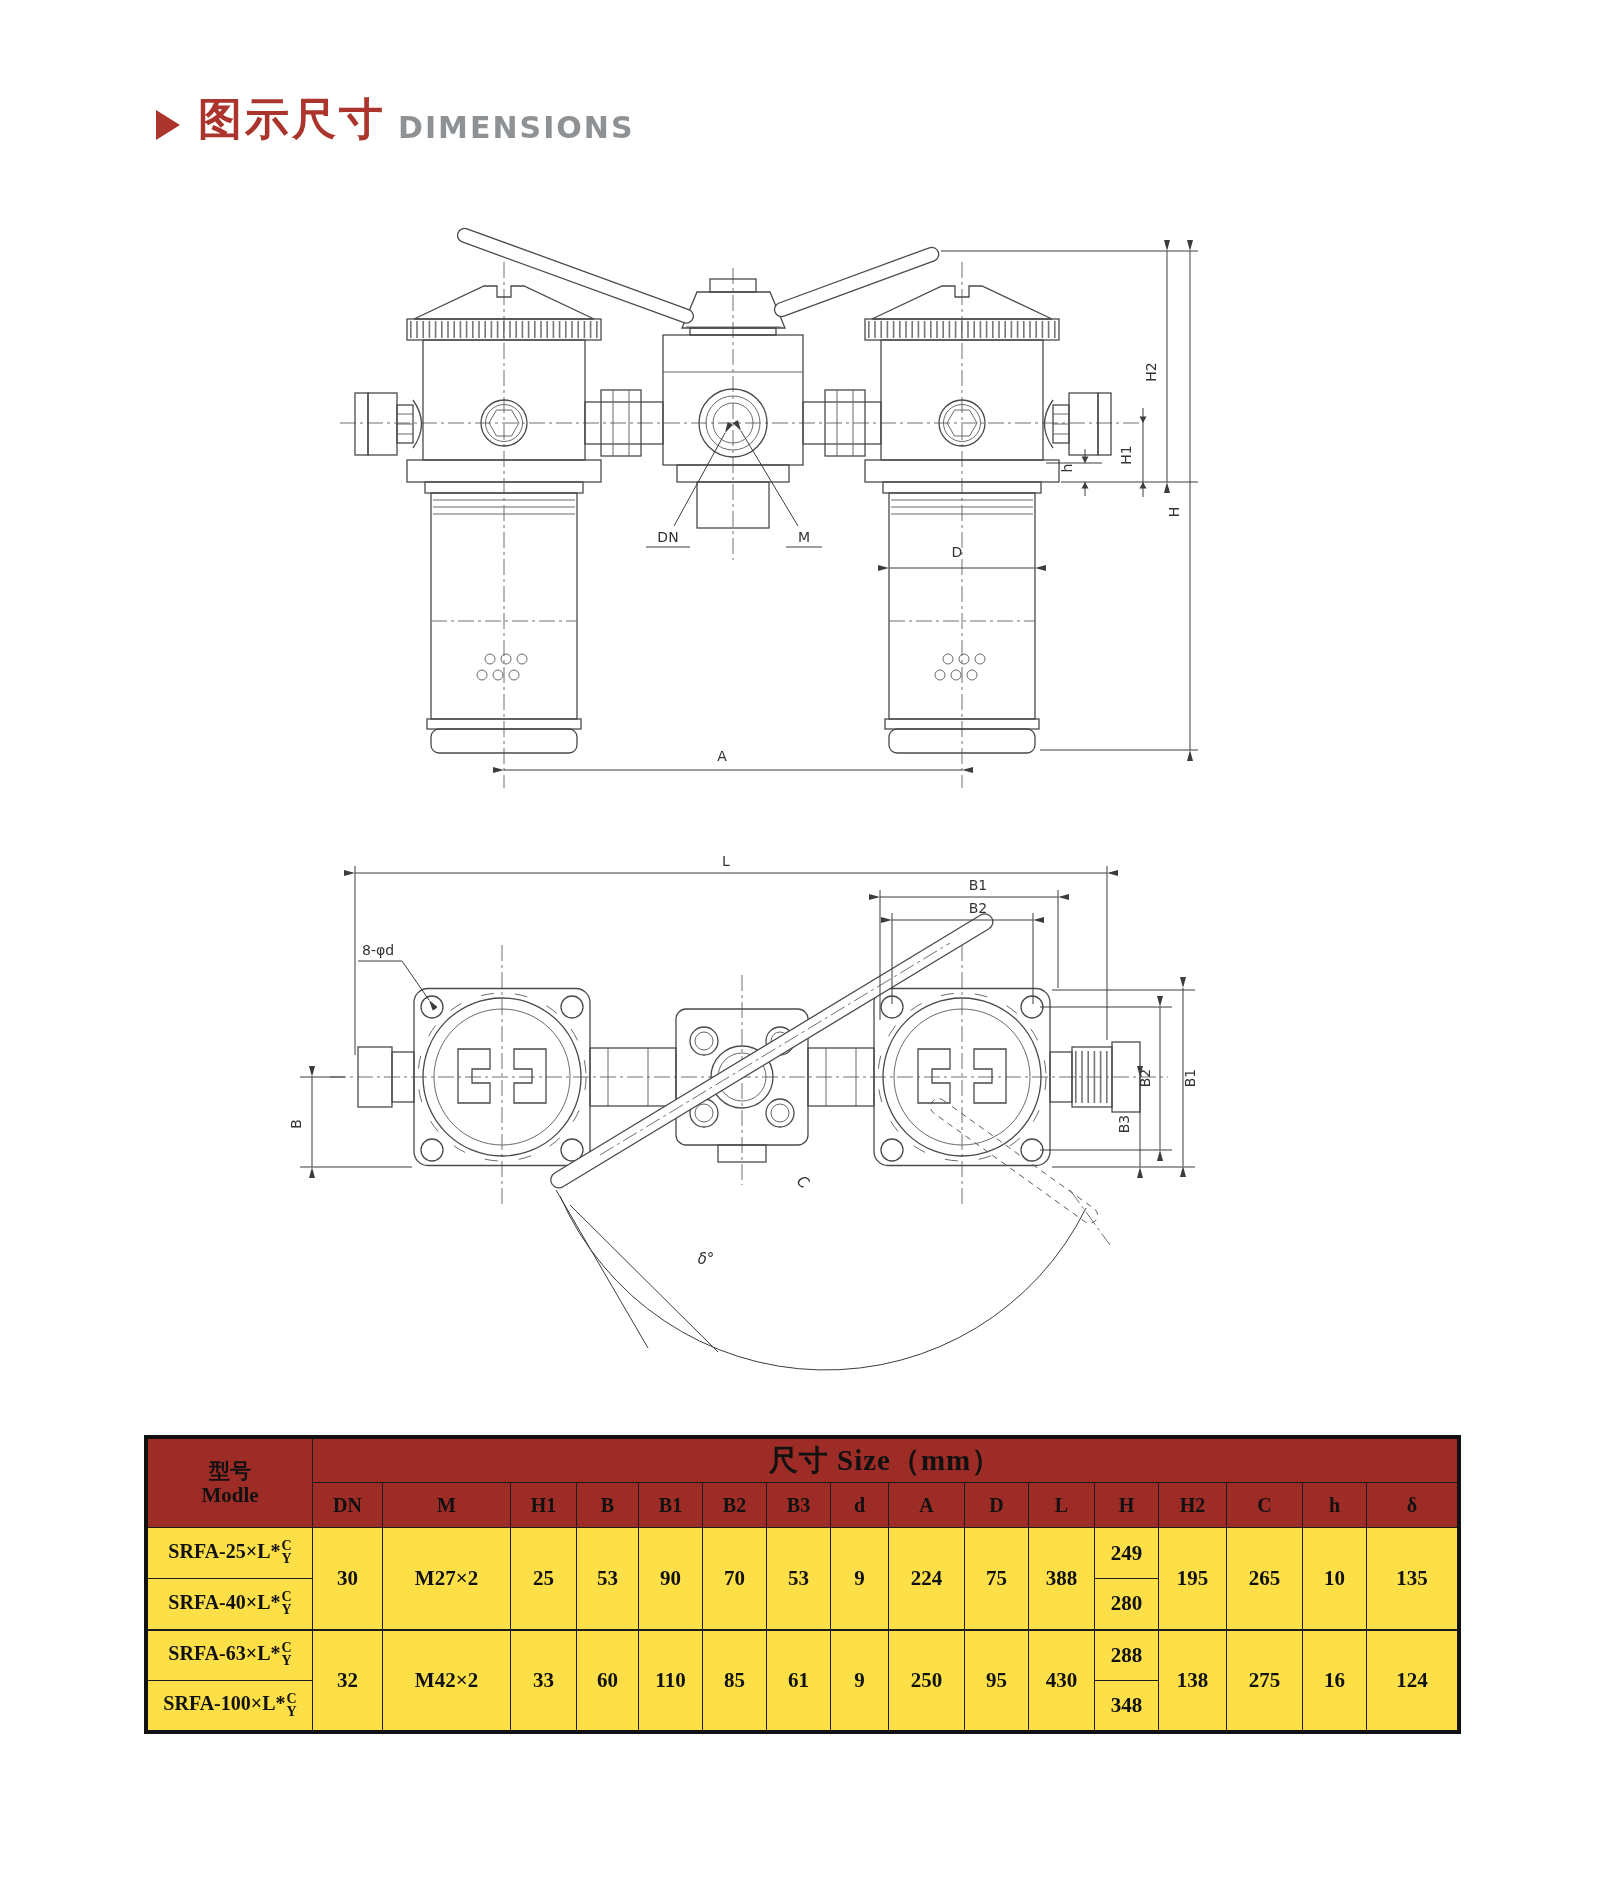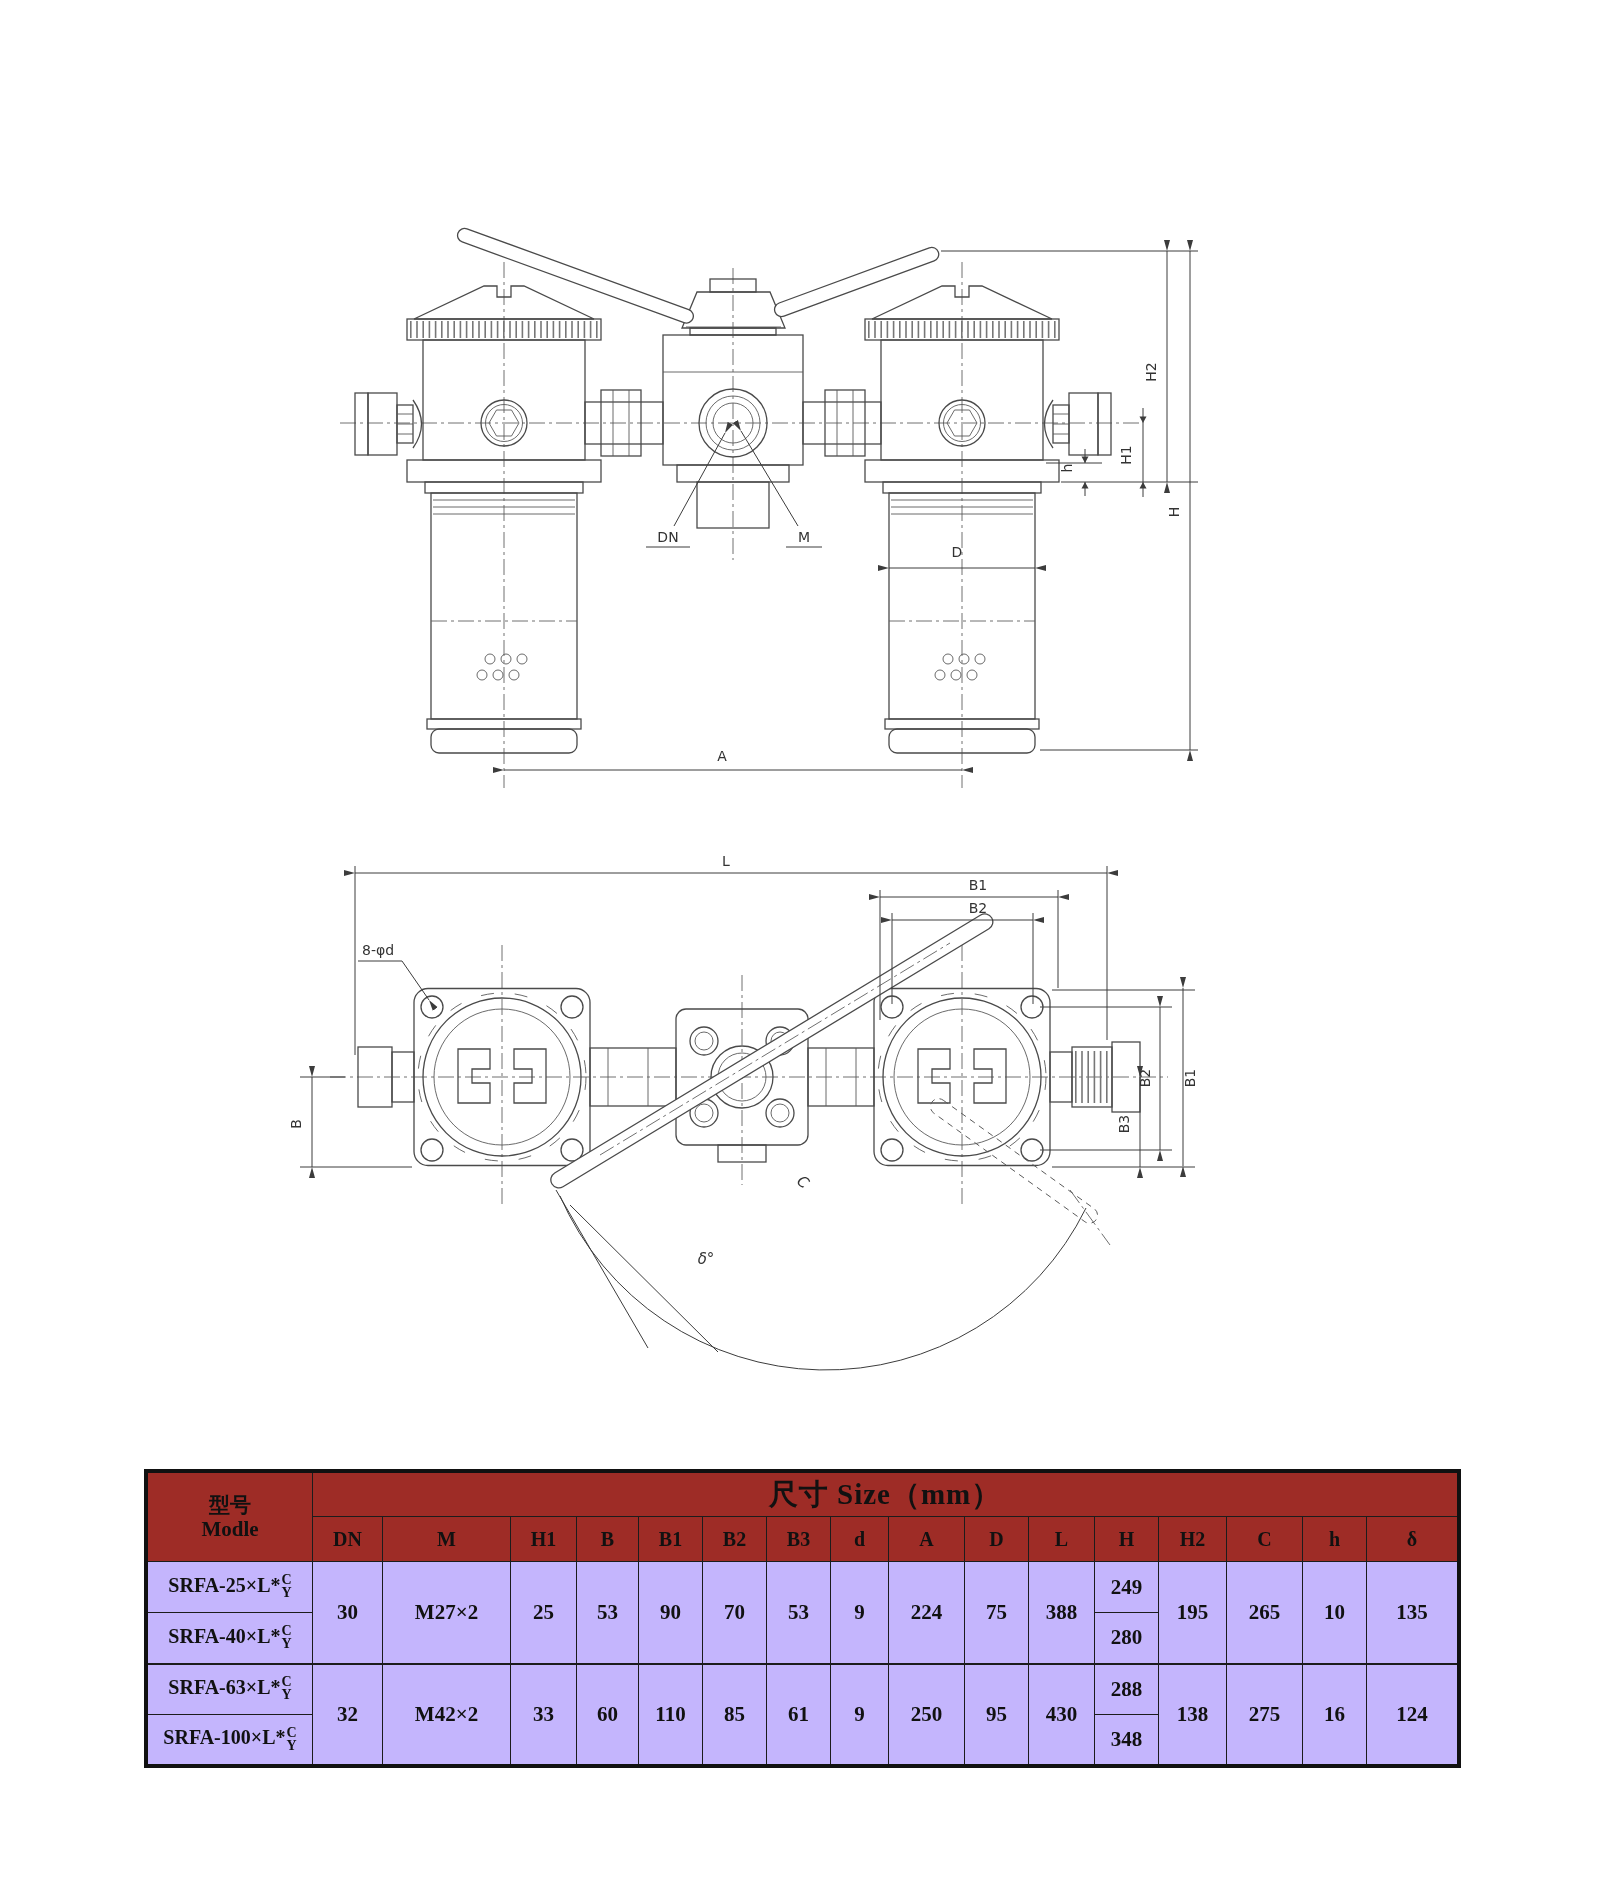--- a/index.html
+++ b/index.html
@@ -17,41 +17,46 @@
   .draw{position:absolute;left:0;top:150px;}
   svg text{font-family:"DejaVu Sans",sans-serif;font-size:14px;fill:#333;}
   svg .dim{stroke:#3c3c3c;stroke-width:1;fill:none;}
   svg .ln{stroke:#4a4a4a;stroke-width:1.3;fill:none;}
   svg .thin{stroke:#5a5a5a;stroke-width:0.9;fill:none;}
   svg .cl{stroke:#606060;stroke-width:0.9;fill:none;stroke-dasharray:16 4 3 4;}
   svg .knurl{stroke:#777;stroke-dasharray:1.6 4.6;fill:none;}
   svg .white{fill:#ffffff;}
   svg .ital{font-style:italic;font-size:15px;}
   
-  table.dims{position:absolute;left:145px;top:1470px;width:1312px;height:296px;
-             border-collapse:collapse;table-layout:fixed;background:#c4b5fd;}
+  table.dims{position:absolute;left:145px;top:1436px;width:1312px;height:296px;
+             border-collapse:collapse;table-layout:fixed;background:#fde047;}
   table.dims td,table.dims th{border:1.6px solid #1c1c1c;padding:0;text-align:center;vertical-align:middle;
              font-family:"Liberation Serif",serif;color:#111;}
   table.dims{border:3px solid #111;outline:1px solid #111;}
   th.red{background:#9e2c26;color:#f7f0e6;font-weight:bold;}
   .size-title{font-size:29px;letter-spacing:1px;}
   .col-letter{font-size:20px;}
   .model-hdr{font-size:21px;line-height:24px;}
   td.val{font-weight:bold;font-size:21px;}
   td.model{font-weight:bold;font-size:20px;text-align:left;padding-left:6px;white-space:nowrap;}
   .stack{display:inline-flex;flex-direction:column;vertical-align:middle;font-size:14px;line-height:13px;
          font-weight:bold;margin-left:1px;position:relative;top:-1px;}
   tr.grp-split td{border-top-width:2.5px;margin-top:38px;}
   .h-split{border-top-width:1.6px;}
 </style>
 </head>
 <body>
 
 <div class="page">
 
+  <div class="hdr">
+    <div class="hdr-tri"></div>
+    <div class="hdr-zh">图示尺寸</div>
+    <div class="hdr-en">DIMENSIONS</div>
+  </div>
 
   <svg class="draw" width="1618" height="1230" viewBox="0 150 1618 1230">
     <defs>
       <marker id="arr" markerWidth="12" markerHeight="8" refX="1" refY="4" orient="auto-start-reverse" markerUnits="userSpaceOnUse">
         <path d="M1,4 L12,1 L12,7 Z" fill="#3c3c3c"></path>
       </marker>
       <g id="filterUnit">
         <line class="cl" x1="0" y1="262" x2="0" y2="788"></line>
         <path class="ln" d="M -90 319 L -20 286 L -7 286 L -7 297 L 7 297 L 7 286 L 20 286 L 90 319 Z"></path>
         <rect class="ln" x="-97" y="319" width="194" height="21"></rect>

